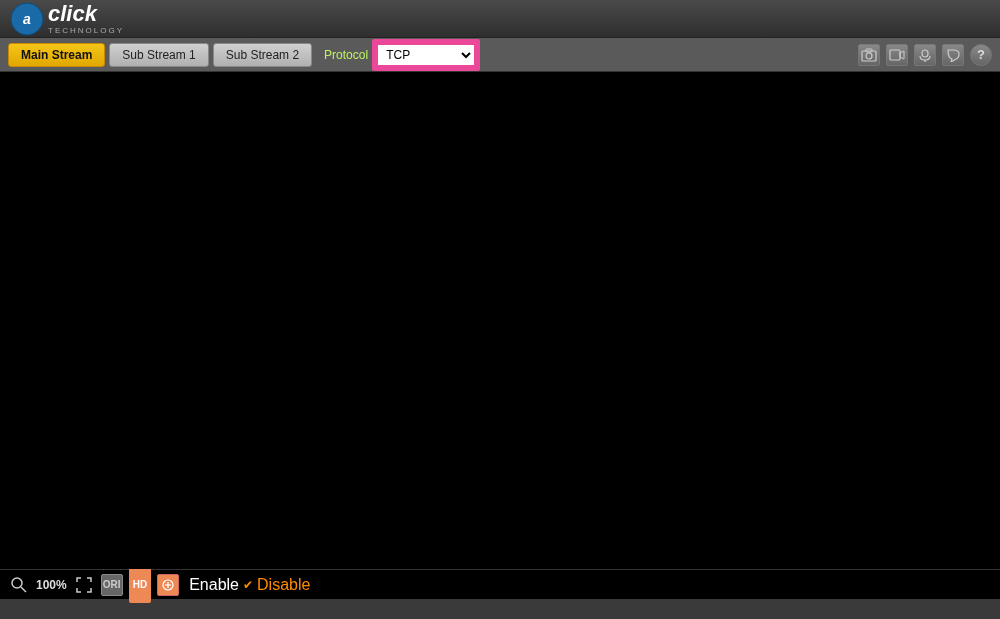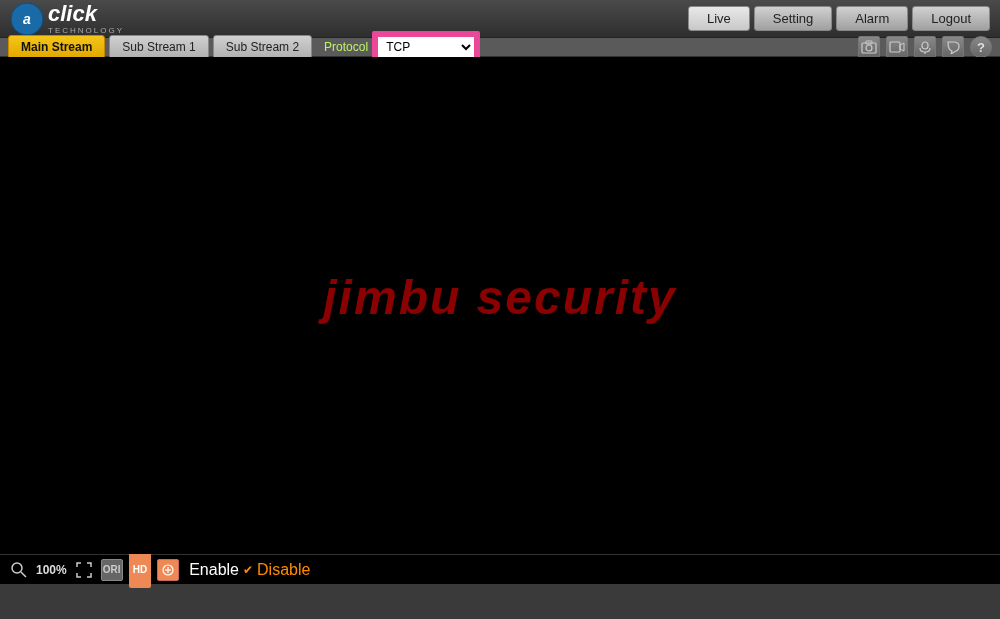--- a/index.html
+++ b/index.html
@@ -43,21 +43,21 @@
       font-size: 13px;
       color: #222;
       cursor: pointer;
     }
     .nav-btn.active {
       background: linear-gradient(to bottom, #e8e8e8, #c8c8c8);
     }
 
     
     #toolbar {
-      height: 19px;
+      height: 34px;
       background: #5a5a5a;
       display: flex;
       align-items: center;
       padding: 0 8px;
       gap: 4px;
       border-bottom: 1px solid #333;
     }
     .stream-btn {
       padding: 4px 12px;
       font-size: 12px;
@@ -214,26 +214,20 @@
         <svg id="logo-icon" viewBox="0 0 34 34" xmlns="http://www.w3.org/2000/svg">
           <circle cx="17" cy="17" r="16" fill="#1a6aa8" stroke="#0d4d7a" stroke-width="1"></circle>
           <text x="17" y="22" text-anchor="middle" font-size="14" font-style="italic" font-weight="bold" fill="white">a</text>
         </svg>
         <div style="display:flex;flex-direction:column;">
           <span style="color:#fff;font-size:22px;font-weight:bold;font-style:italic;line-height:1;">click</span>
           <span style="color:#aaa;font-size:8px;letter-spacing:2px;margin-top:1px;">TECHNOLOGY</span>
         </div>
       </div>
     </div>
-  </div>
-  <div id="nav-buttons">
-    <button class="nav-btn active">Live</button>
-    <button class="nav-btn">Setting</button>
-    <button class="nav-btn">Alarm</button>
-    <button class="nav-btn">Logout</button>
   </div>
 </div>
 
 <div id="toolbar">
   <button class="stream-btn active">Main Stream</button>
   <button class="stream-btn">Sub Stream 1</button>
   <button class="stream-btn">Sub Stream 2</button>
   <span id="protocol-label">Protocol</span>
   <select id="protocol-select">
     <option>TCP</option>
@@ -271,21 +265,20 @@
       </svg>
     </div>
 
     <div class="toolbar-icon" title="Help" style="font-weight:bold;font-size:13px;color:#ddd;border-radius:50%;">
       <span>?</span>
     </div>
   </div>
 </div>
 
 <div id="video-area">
-  <div id="brand-text">jimbu security</div>
 </div>
 
 <div id="bottom-bar">
 
   <div class="bottom-icon" title="Zoom">
     <svg width="18" height="18" viewBox="0 0 18 18" fill="none" xmlns="http://www.w3.org/2000/svg">
       <circle cx="7" cy="7" r="5" stroke="#ccc" stroke-width="1.5" fill="none"></circle>
       <line x1="11" y1="11" x2="16" y2="16" stroke="#ccc" stroke-width="1.5"></line>
     </svg>
   </div>

